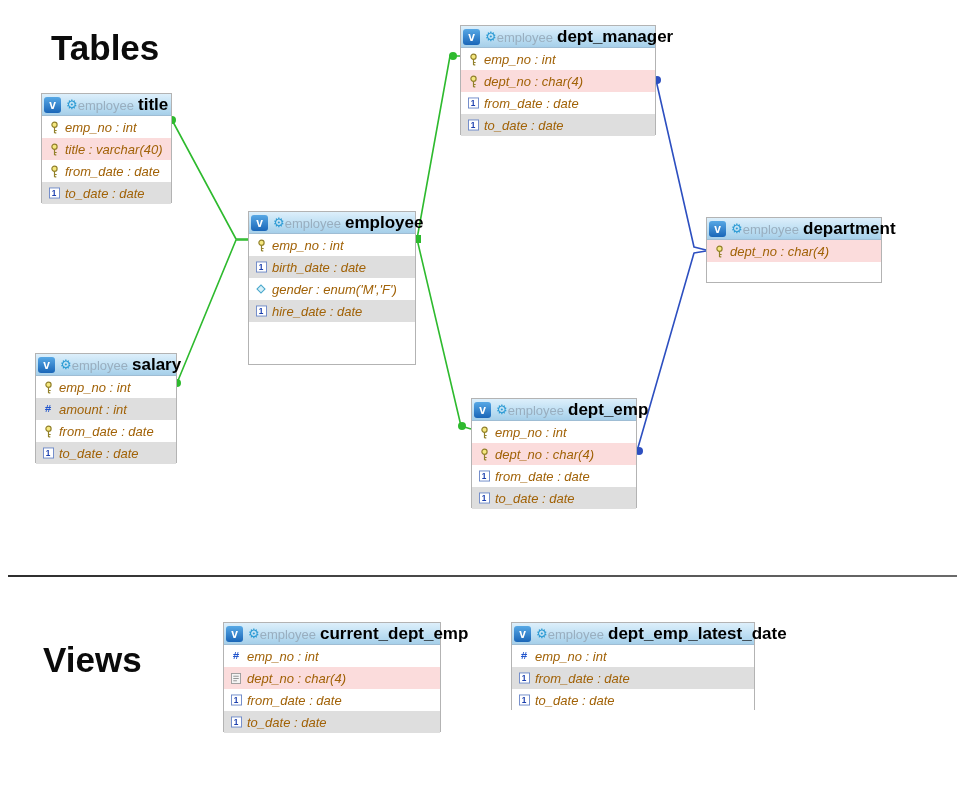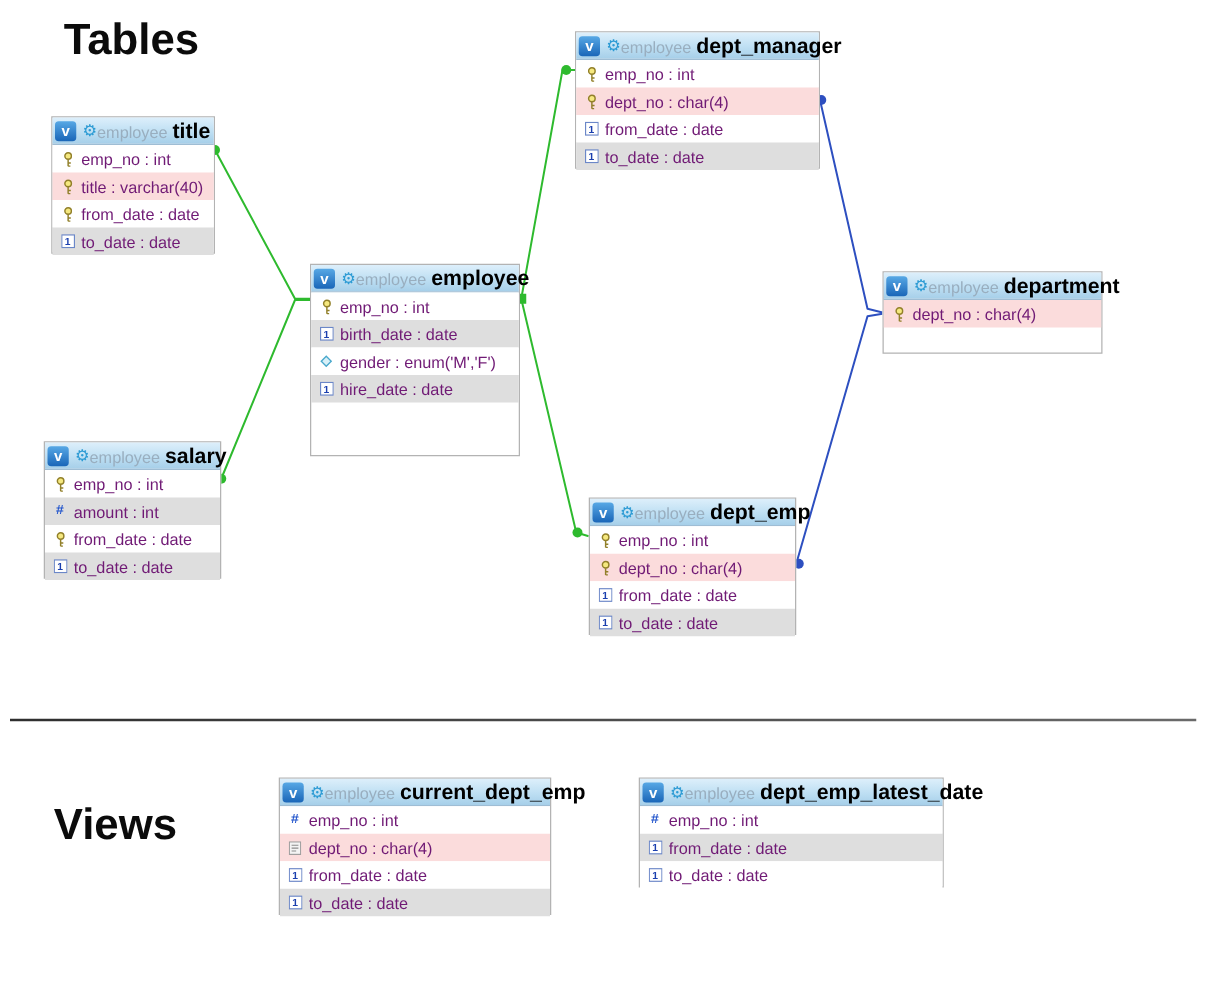--- a/index.html
+++ b/index.html
@@ -1,37 +1,37 @@
 <!DOCTYPE html>
 <html><head>
 <meta charset="utf-8">
 <style>
   html,body{margin:0;padding:0;background:#fff;}
   body{font-family:"Liberation Sans",sans-serif;}
   .canvas{position:relative;width:965px;height:791px;background:#fff;overflow:hidden;}
   #relations{position:absolute;left:0;top:0;z-index:1;}
   .heading{position:absolute;z-index:3;font-size:35px;font-weight:700;color:#0b0b0b;}
-  #heading-tables{left:51px;top:12px;}
+  #heading-tables{left:51px;top:28px;}
   #heading-views{left:43px;top:640px;}
   .divider{position:absolute;left:8px;top:575px;width:949px;height:2px;
            background:linear-gradient(90deg,#2e2e2e,#6a6a6a);z-index:0;}
   .entity{position:absolute;z-index:2;border:1px solid #b3b3b3;background:#fff;box-sizing:border-box;}
   .entity-header{height:22px;display:flex;align-items:center;box-sizing:border-box;
     background:linear-gradient(180deg,#ddeffb 0%,#bedff3 55%,#a6cfe9 100%);
     border-bottom:1px solid #9fbdd4;padding:0 5px 0 2px;}
   .vbadge{flex:0 0 17px;width:17px;height:16px;border-radius:3px;
     background:linear-gradient(180deg,#57a8e5,#1a66b8);
     color:#fff;font-weight:700;font-size:12px;line-height:16px;text-align:center;}
   .gear{font-size:13px;color:#2d9bd4;margin-left:5px;line-height:1;}
   .hgroup{margin-left:auto;white-space:nowrap;}
   .schema{color:#99aebf;font-size:13px;}
   .tname{color:#000;font-size:17px;font-weight:700;margin-left:4px;}
   .col-row{height:22px;display:flex;align-items:center;padding-left:6px;box-sizing:border-box;}
   .col-row .icon{width:12px;display:inline-flex;justify-content:center;align-items:center;}
-  .col-text{margin-left:5px;font-size:13px;color:#701a75;white-space:nowrap;}
+  .col-text{margin-left:5px;font-size:13px;color:#a16207;white-space:nowrap;font-style:italic;}
   .bg-white{background:#ffffff;}
   .bg-gray{background:#dedede;}
   .bg-pink{background:#fbdcdc;text-align:center;}
   .hash{color:#2255cc;font-weight:700;font-size:11px;font-family:"Liberation Mono",monospace;line-height:1;}
 </style>
 </head>
 <body>
 
 <div class="canvas">
   <svg id="relations" width="965" height="791">

